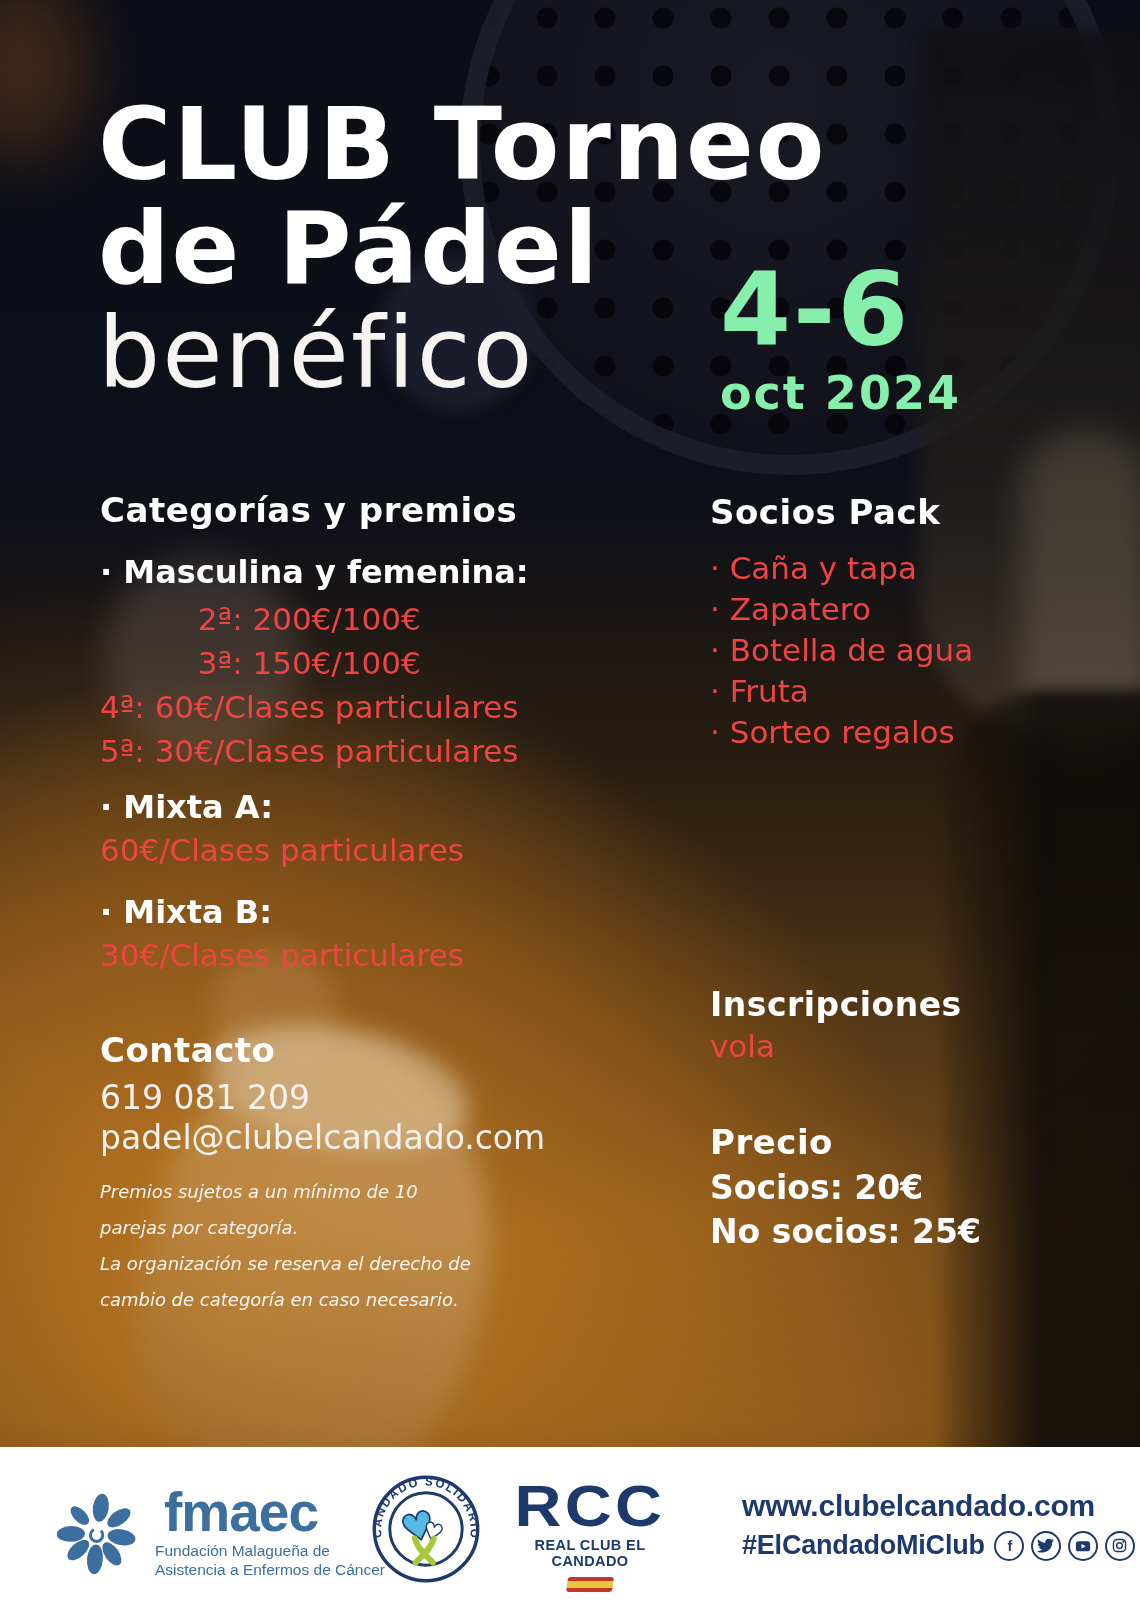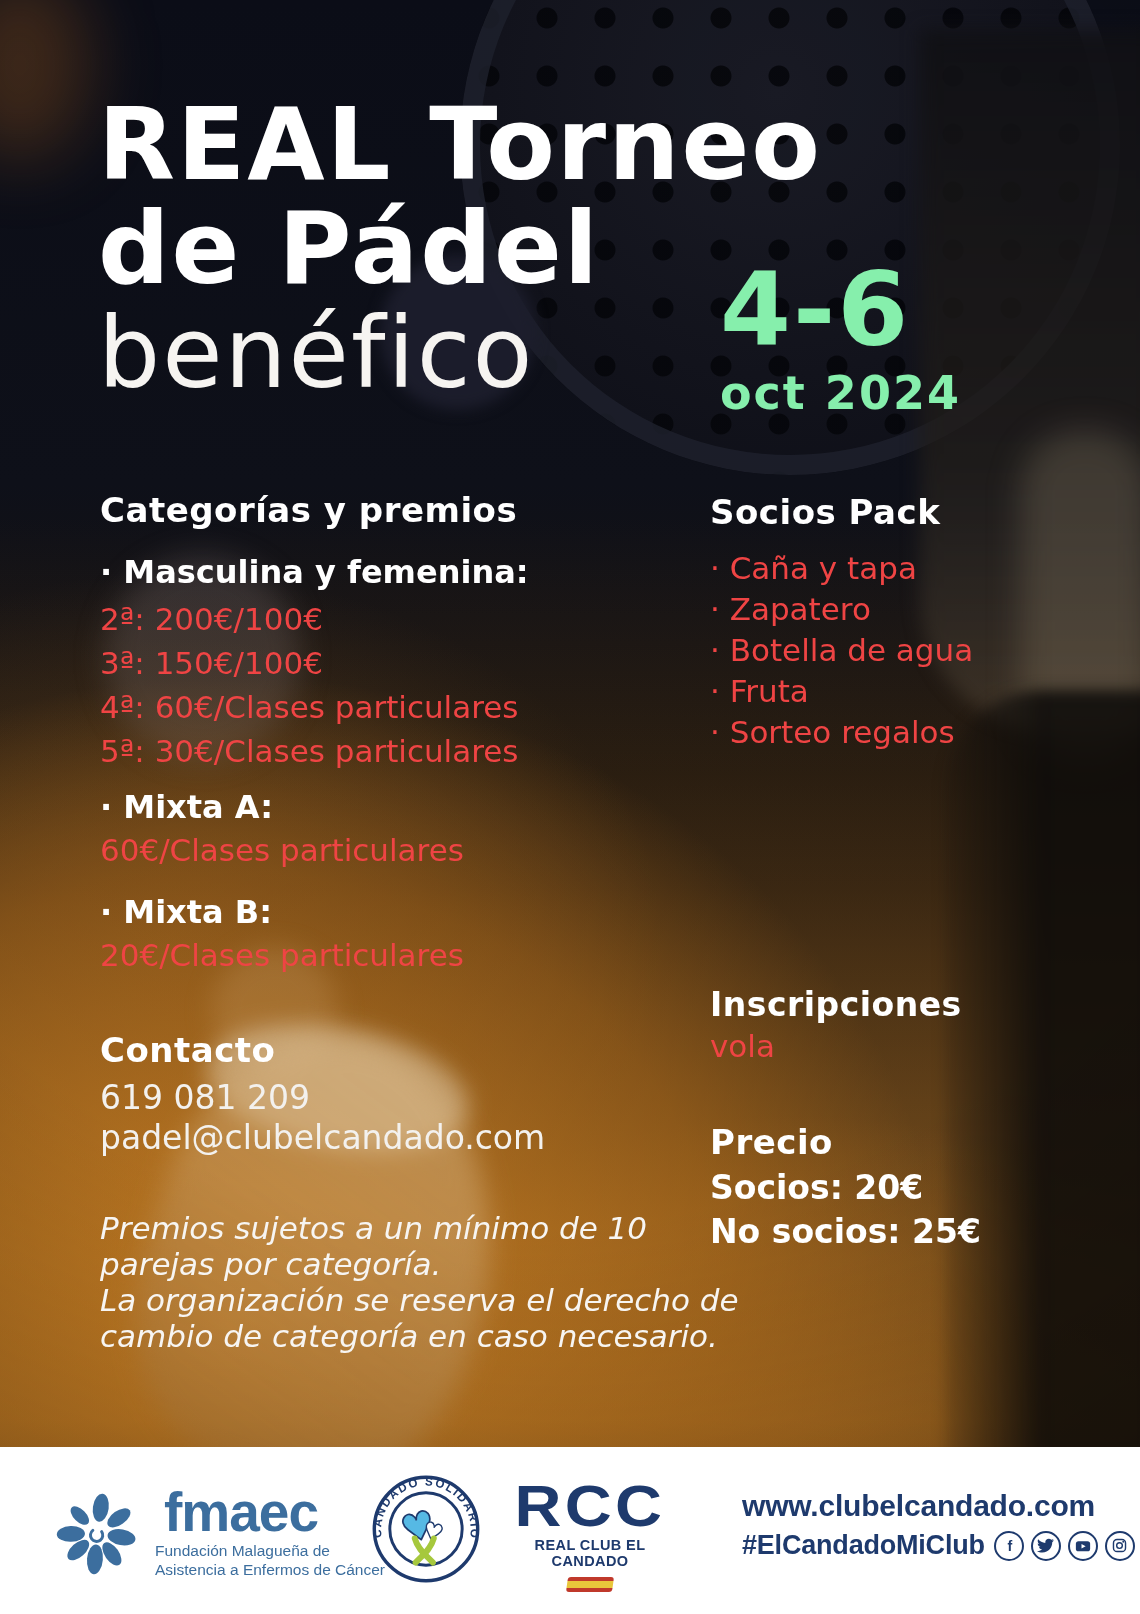--- a/index.html
+++ b/index.html
@@ -48,31 +48,31 @@
   .date-block{left:720px;top:260px;color:#86efac;}
   .date-days{font-size:102px;font-weight:800;line-height:100px;letter-spacing:2px;}
   .date-month{font-size:46px;font-weight:800;line-height:50px;letter-spacing:2px;margin-top:8px;}
 
   .h-section{font-size:34px;font-weight:800;color:#fff;letter-spacing:.5px;}
   .h-item{font-size:32px;font-weight:700;color:#fff;}
   .t-line{font-size:31px;font-weight:400;color:#ef4444;}
 
   .cat-heading{left:100px;top:490px;}
   .group-masc-h{left:100px;top:553px;}
-  .group-masc-l{left:100px;top:597px;line-height:44px;}
+  .group-masc-l{left:100px;top:597px;line-height:44px;text-align:center;}
   .group-ma-h{left:100px;top:788px;}
   .group-ma-l{left:100px;top:830px;line-height:40px;}
   .group-mb-h{left:100px;top:893px;}
   .group-mb-l{left:100px;top:935px;line-height:40px;}
 
   .contact-h{left:100px;top:1030px;}
   .contact-phone{left:100px;top:1078px;font-size:33px;color:#f3f1ee;}
   .contact-email{left:100px;top:1118px;font-size:33px;color:#f3f1ee;}
 
-  .disclaimer{left:100px;top:1210px;font-size:31px;line-height:36px;font-style:italic;font-weight:500;color:#f7f5f2;}
+  .disclaimer{left:100px;top:1174px;font-size:18px;line-height:36px;font-style:italic;font-weight:500;color:#f7f5f2;}
 
   .wp-h{left:710px;top:492px;}
   .wp-list{left:710px;top:548px;line-height:41px;}
 
   .insc-h{left:710px;top:985px;font-size:33px;}
   .insc-v{left:710px;top:1028px;}
   .price-h{left:710px;top:1122px;}
   .price-1{left:710px;top:1168px;font-size:33px;font-weight:700;color:#fff;}
   .price-2{left:710px;top:1212px;font-size:33px;font-weight:700;color:#fff;}
 
@@ -107,21 +107,21 @@
   <div class="abs ball3"></div>
   <div class="abs warm-overlay"></div>
   <div class="abs shoe-top-right"></div>
   <div class="abs sole-right"></div>
   <div class="abs shoe-left-rim"></div>
   <div class="abs shoe-left"></div>
   <div class="abs leg-right"></div>
   <div class="abs vignette"></div>
 
   <header class="abs title-block">
-    <div class="title-1">REAL Torneo</div>
+    <div class="title-1">CLUB Torneo</div>
     <div class="title-2">de Pádel</div>
     <div class="title-3">benéfico</div>
   </header>
 
   <div class="abs date-block">
     <div class="date-days">4-6</div>
     <div class="date-month">oct 2024</div>
   </div>
 
   <div class="abs h-section cat-heading">Categorías y premios</div>
@@ -134,21 +134,21 @@
     <div class="t-line">5ª: 30€/Clases particulares</div>
   </div>
 
   <div class="abs h-item group-ma-h">· Mixta A:</div>
   <div class="abs group-ma-l">
     <div class="t-line">60€/Clases particulares</div>
   </div>
 
   <div class="abs h-item group-mb-h">· Mixta B:</div>
   <div class="abs group-mb-l">
-    <div class="t-line">20€/Clases particulares</div>
+    <div class="t-line">30€/Clases particulares</div>
   </div>
 
   <div class="abs h-section contact-h">Contacto</div>
   <div class="abs contact-phone">619 081 209</div>
   <div class="abs contact-email">padel@clubelcandado.com</div>
 
   <div class="abs disclaimer">
     <div>Premios sujetos a un mínimo de 10</div>
     <div>parejas por categoría.</div>
     <div>La organización se reserva el derecho de</div>

